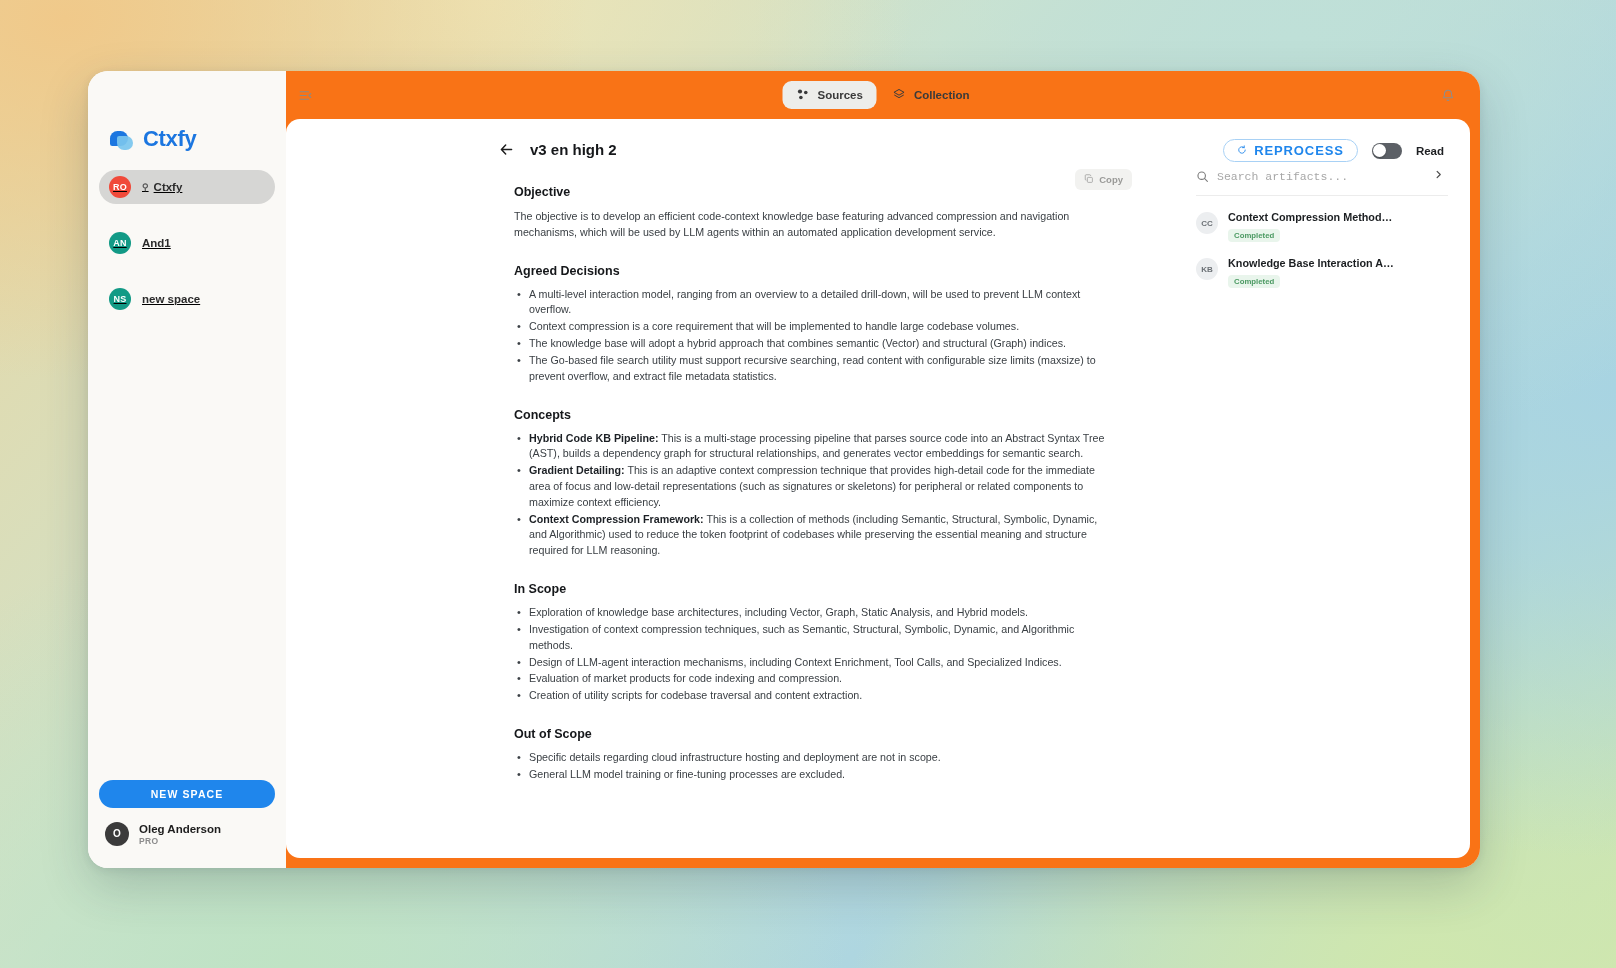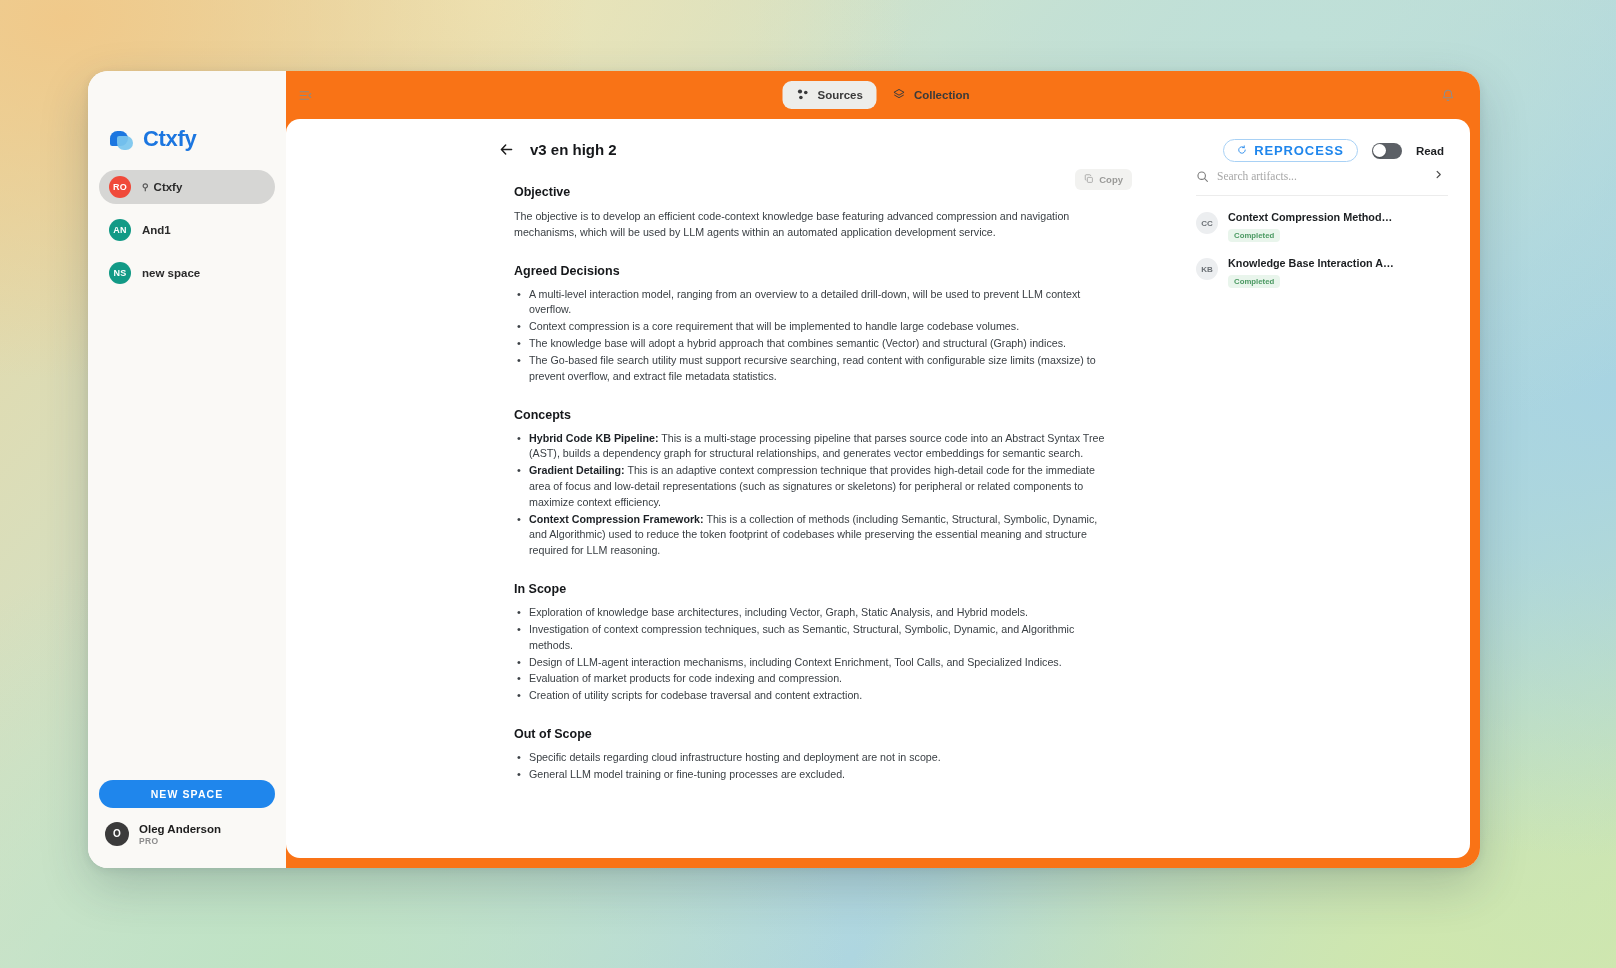--- a/index.html
+++ b/index.html
@@ -83,22 +83,23 @@
   }
 
   .space-list { padding: 0 11px; }
   .space-item {
     display: flex;
     align-items: center;
     gap: 11px;
     height: 34px;
     padding: 0 10px;
     border-radius: 17px;
-    margin-bottom: 9px;
-    cursor: pointer;
+    margin-bottom: 22px;
+    cursor: pointer;
+    text-decoration: underline;
   }
   .space-item.active { background: #d6d6d4; }
   .avatar {
     width: 22px; height: 22px;
     border-radius: 50%;
     color: #fff;
     font-size: 9px;
     font-weight: 700;
     display: flex;
     align-items: center;
@@ -322,21 +323,21 @@
     margin-bottom: 14px;
   }
   .search-icon { color: #7d7d7d; display: flex; flex: 0 0 auto; }
   .search-input {
     flex: 1 1 auto;
     border: none;
     outline: none;
     background: transparent;
     font-size: 11.5px;
     color: #2c2c2c;
-    font-family: Liberation Serif, serif;
+    font-family: Liberation Mono, monospace;
     min-width: 0;
   }
   .search-input::placeholder { color: #a7a7a7; }
   .chev-btn {
     color: #4d4d4d;
     font-size: 12px;
     cursor: pointer;
     padding: 0 4px;
     font-weight: 700;
   }

